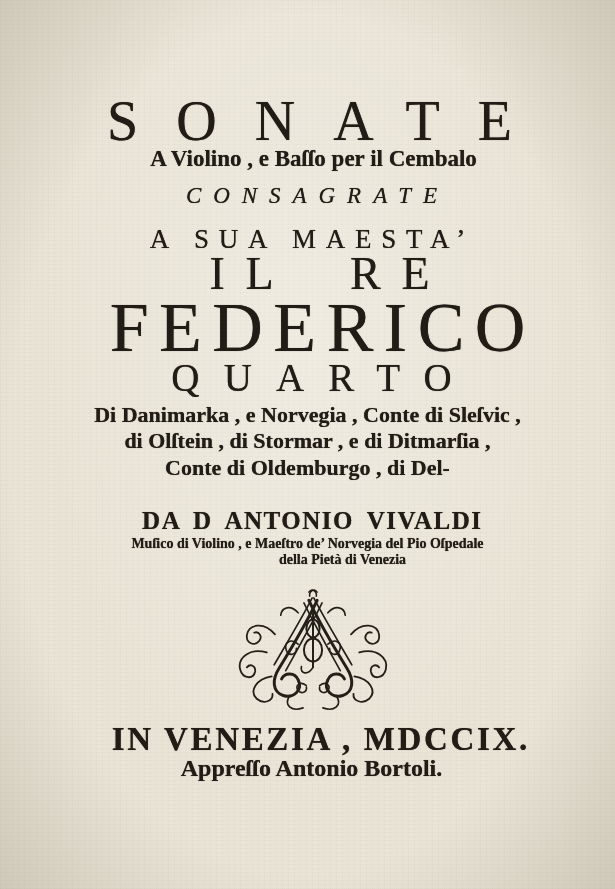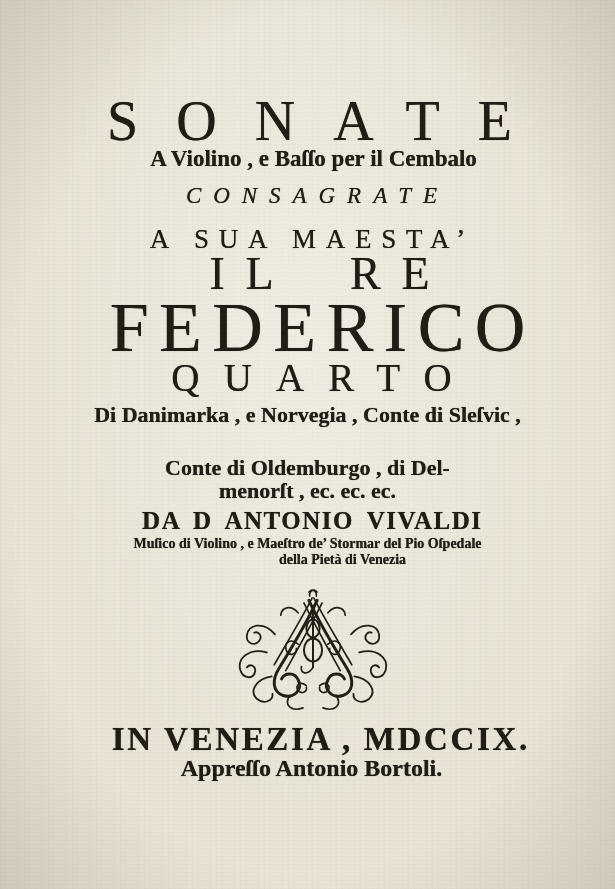--- a/index.html
+++ b/index.html
@@ -49,25 +49,25 @@
 
   <div class="line t-sonate">SONATE</div>
   <div class="line t-violino">A Violino , e Baſſo per il Cembalo</div>
   <div class="line t-consagrate">CONSAGRATE</div>
   <div class="line t-maesta">A SUA MAESTA’</div>
   <div class="line t-ilre">IL RE</div>
   <div class="line t-federico">FEDERICO</div>
   <div class="line t-quarto">QUARTO</div>
 
   <div class="line t-ducal t-ducal1">Di Danimarka , e Norvegia , Conte di Sleſvic ,</div>
+  <div class="line t-ducal t-ducal2">di Olſtein , di Stormar , e di Ditmarſia ,</div>
   <div class="line t-ducal t-ducal3">Conte di Oldemburgo , di Del-</div>
-  <div class="line t-ducal t-ducal4">menorſt , ec. ec. ec.</div>
 
   <div class="line t-author">DA D ANTONIO VIVALDI</div>
-  <div class="line t-sub t-sub1">Muſico di Violino , e Maeſtro de’ Stormar del Pio Oſpedale</div>
+  <div class="line t-sub t-sub1">Muſico di Violino , e Maeſtro de’ Norvegia del Pio Oſpedale</div>
   <div class="line t-sub t-sub2">della Pietà di Venezia</div>
 
   <div class="ornament">
     <svg width="166" height="124" viewBox="0 0 200 150" xmlns="http://www.w3.org/2000/svg">
       <g id="orn-right" stroke="#241f18" fill="none" stroke-linecap="round">
         <path stroke-width="3.6" d="M 95 15 C 106 38 128 76 141 97 C 150 111 149 126 136 130 C 123 134 112 123 118 111 C 122 102 134 102 138 110"></path>
         <path stroke-width="2" d="M 101 12 C 112 34 136 74 147 93"></path>
         <path stroke-width="2" d="M 89 18 C 100 41 122 80 133 100"></path>
         <path stroke-width="2.2" d="M 146 56 C 160 40 178 44 180 57 C 181 67 171 71 165 64 C 161 59 165 52 171 54"></path>
         <path stroke-width="2.2" d="M 156 78 C 176 72 192 84 188 99 C 185 110 172 111 170 101 C 169 94 176 91 180 96"></path>

